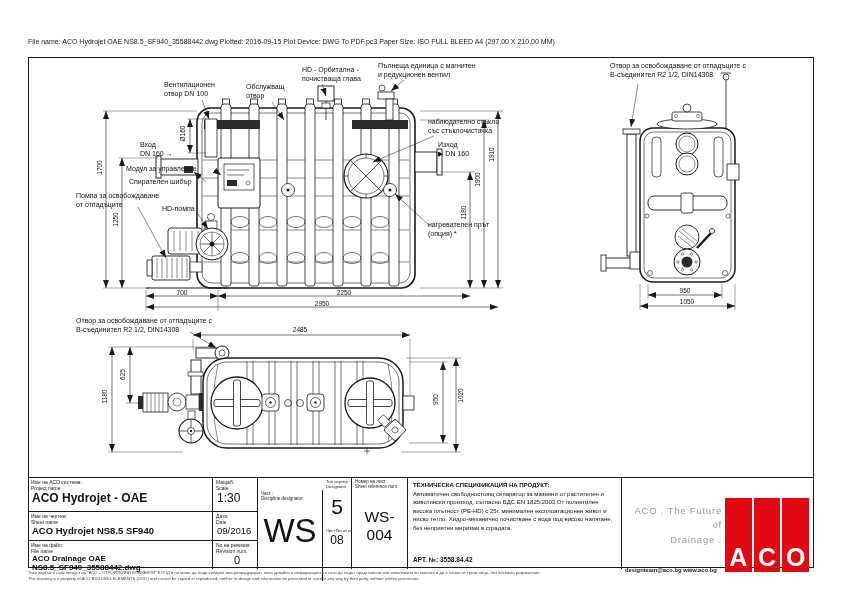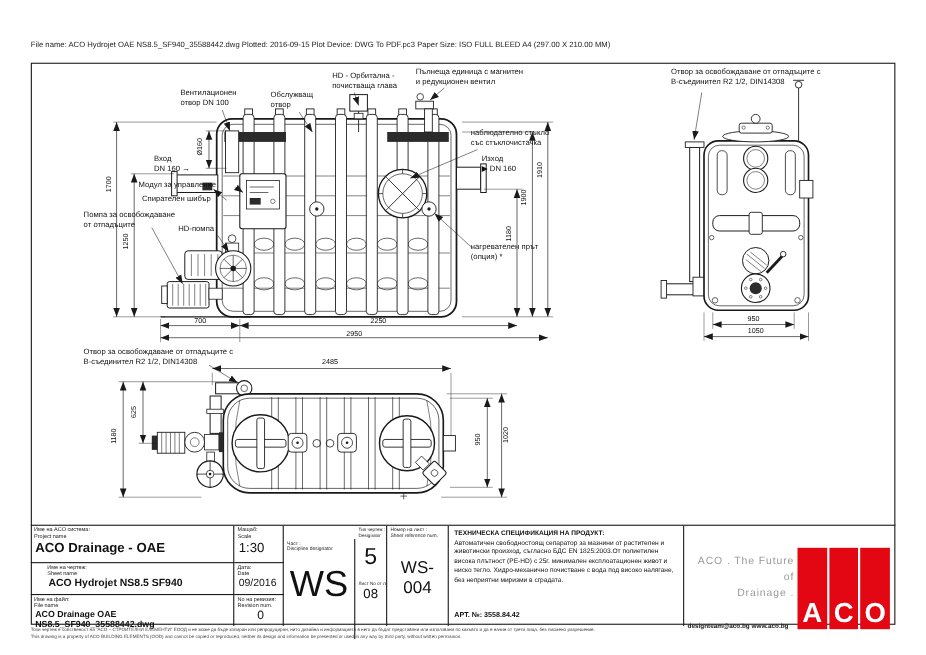--- a/index.html
+++ b/index.html
@@ -305,23 +305,23 @@
   <div class="dimv" style="left:104px;top:371px;">625</div>
   <div class="dimv" style="left:86px;top:393px;">1180</div>
   <div class="dimv" style="left:417px;top:396px;">950</div>
   <div class="dimv" style="left:442px;top:392px;">1020</div>
 
   <div class="tb">
 
     <div class="cell rowline" style="left:0;top:0;width:185px;height:34px;">
       <div class="lbl"><span>Име на ACO система:</span><br>
         <span>Project name</span></div>
-      <div class="val" style="font-size:12px;">ACO Drainage - OAE</div>
-    </div>
-    <div class="cell rowline" style="left:0;top:34px;width:185px;height:29px;padding-left:12px;">
+      <div class="val" style="font-size:12px;">ACO Hydrojet - OAE</div>
+    </div>
+    <div class="cell rowline" style="left:0;top:34px;width:185px;height:29px;">
       <div class="lbl"><span>Име на чертеж:</span><br>
         <span>Sheet name</span></div>
       <div class="val" style="font-size:9.5px;">ACO Hydrojet NS8.5 SF940</div>
     </div>
     <div class="cell" style="left:0;top:63px;width:185px;height:28px;">
       <div class="lbl"><span>Име на файл:</span><br>
         <span>File name</span></div>
       <div class="val" style="font-size:8px;">ACO Drainage OAE NS8.5_SF940_35588442.dwg</div>
     </div>
 

